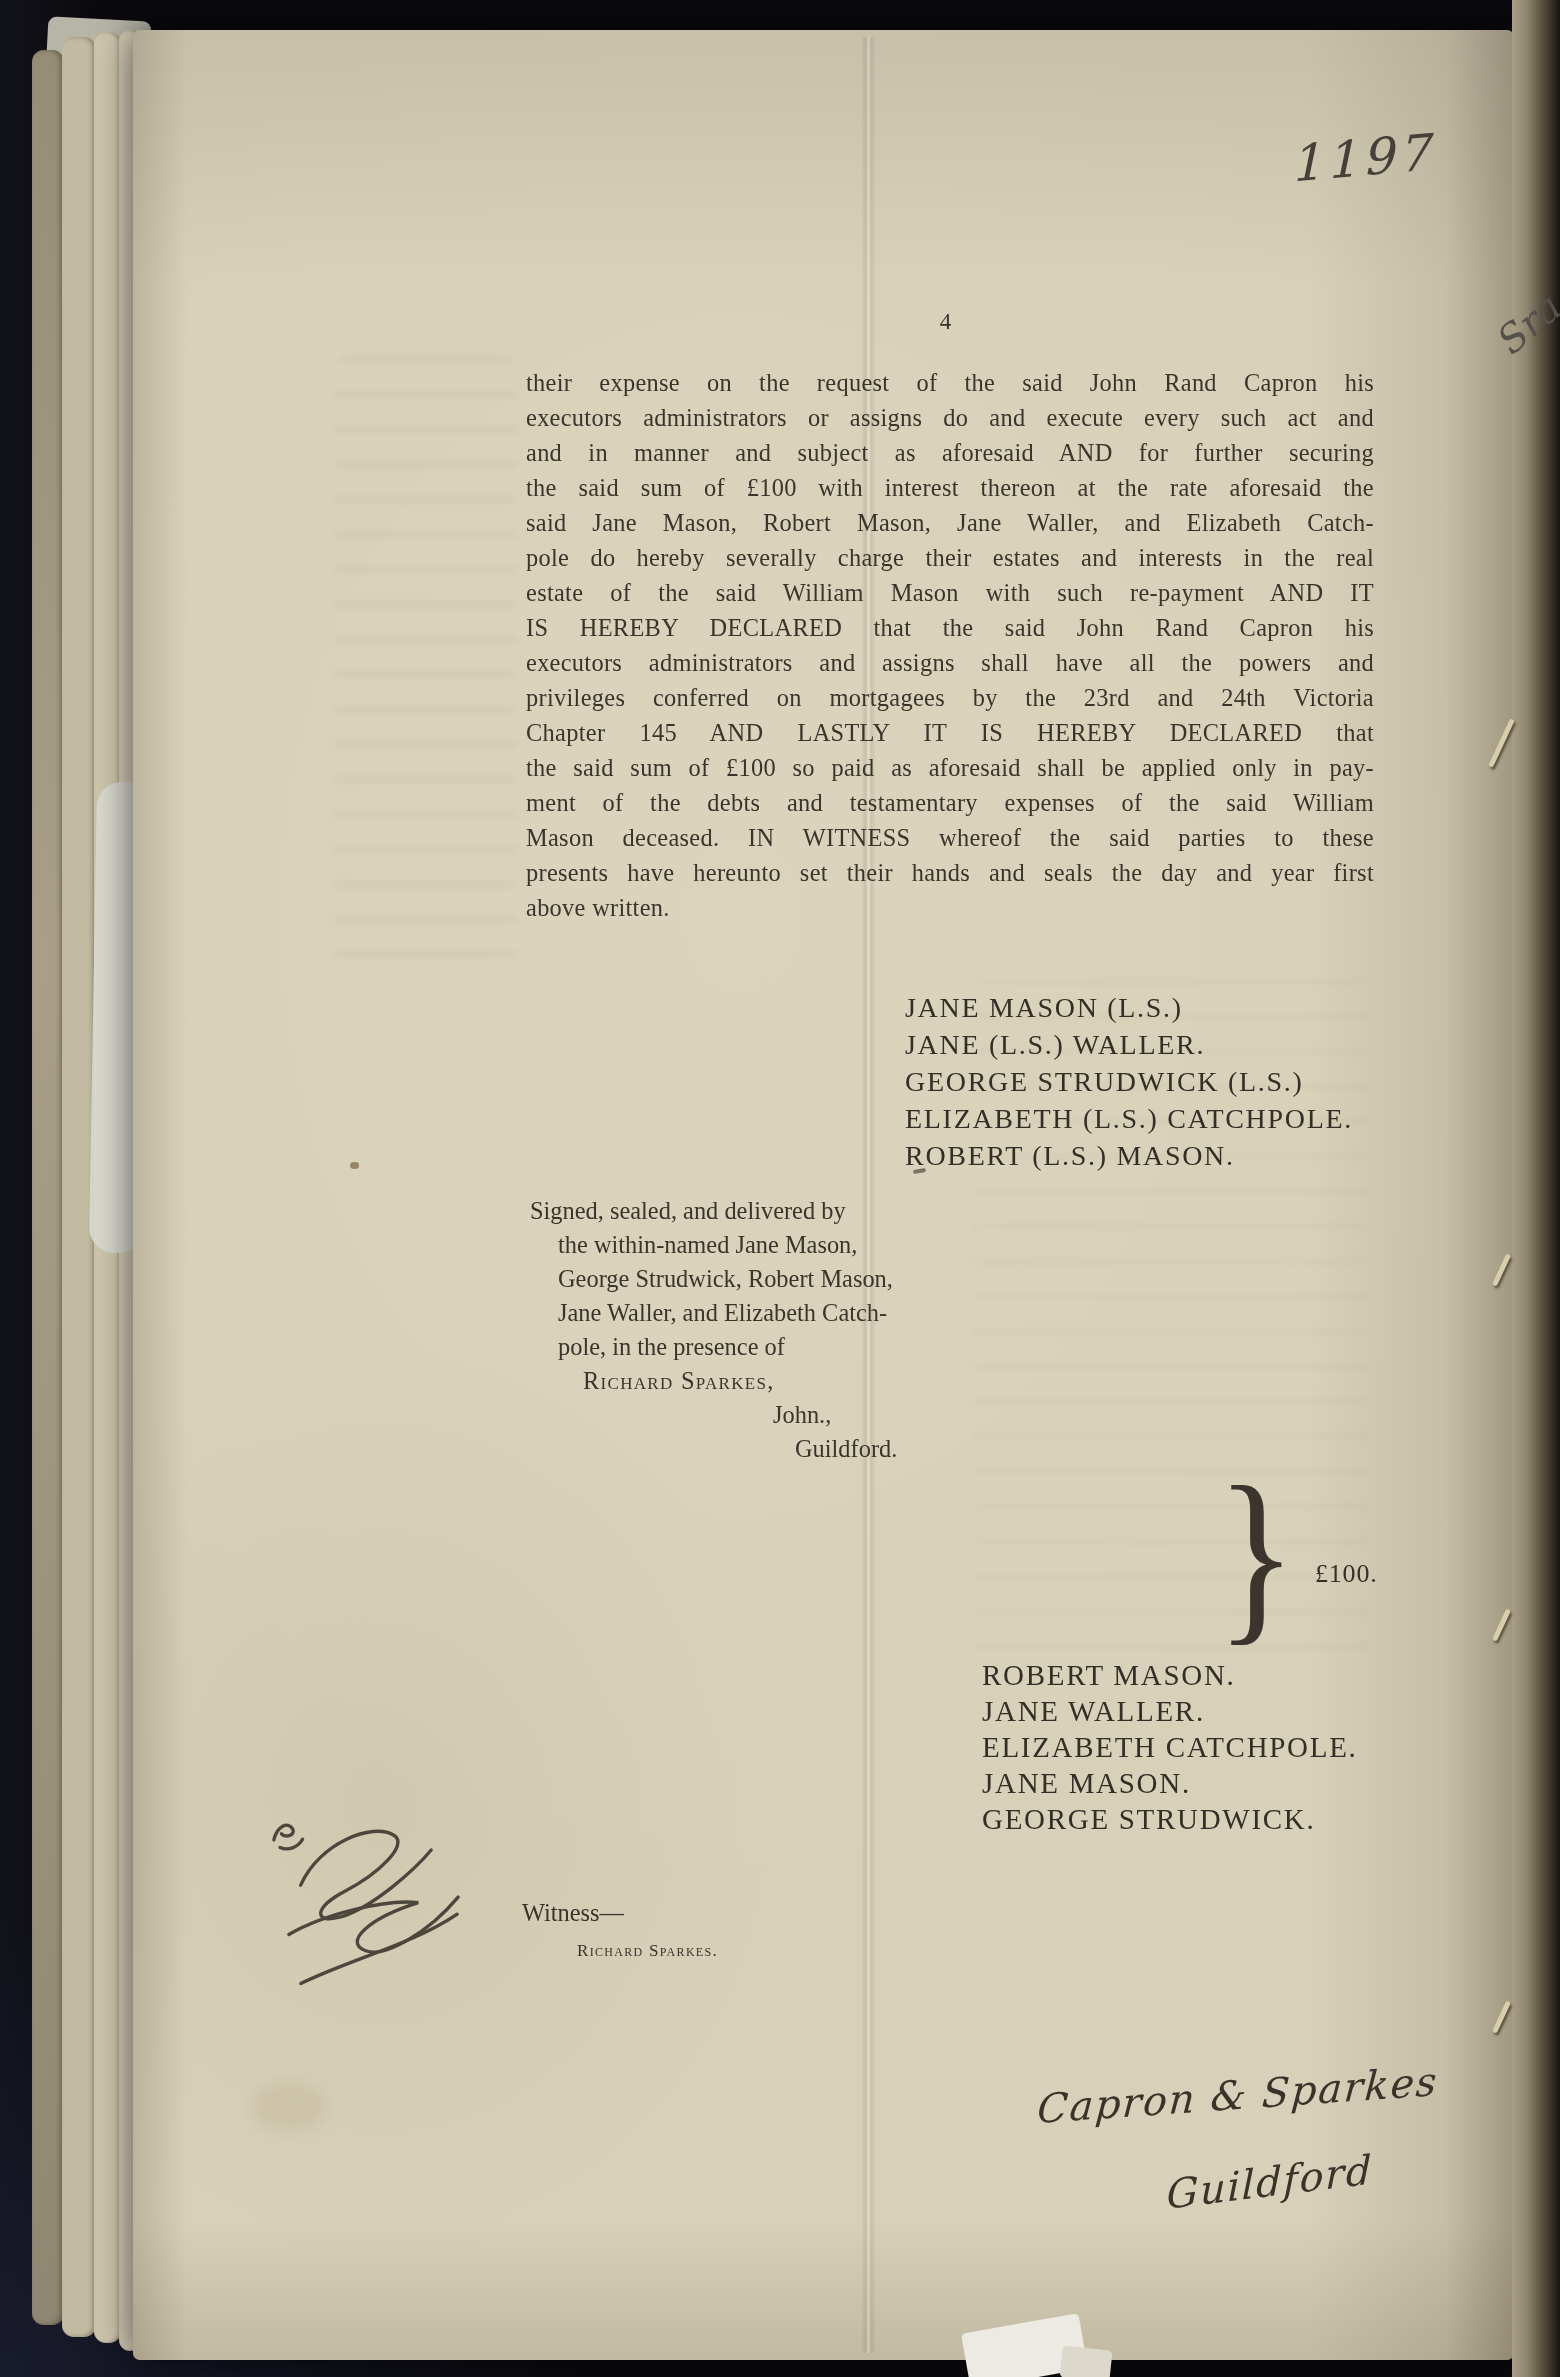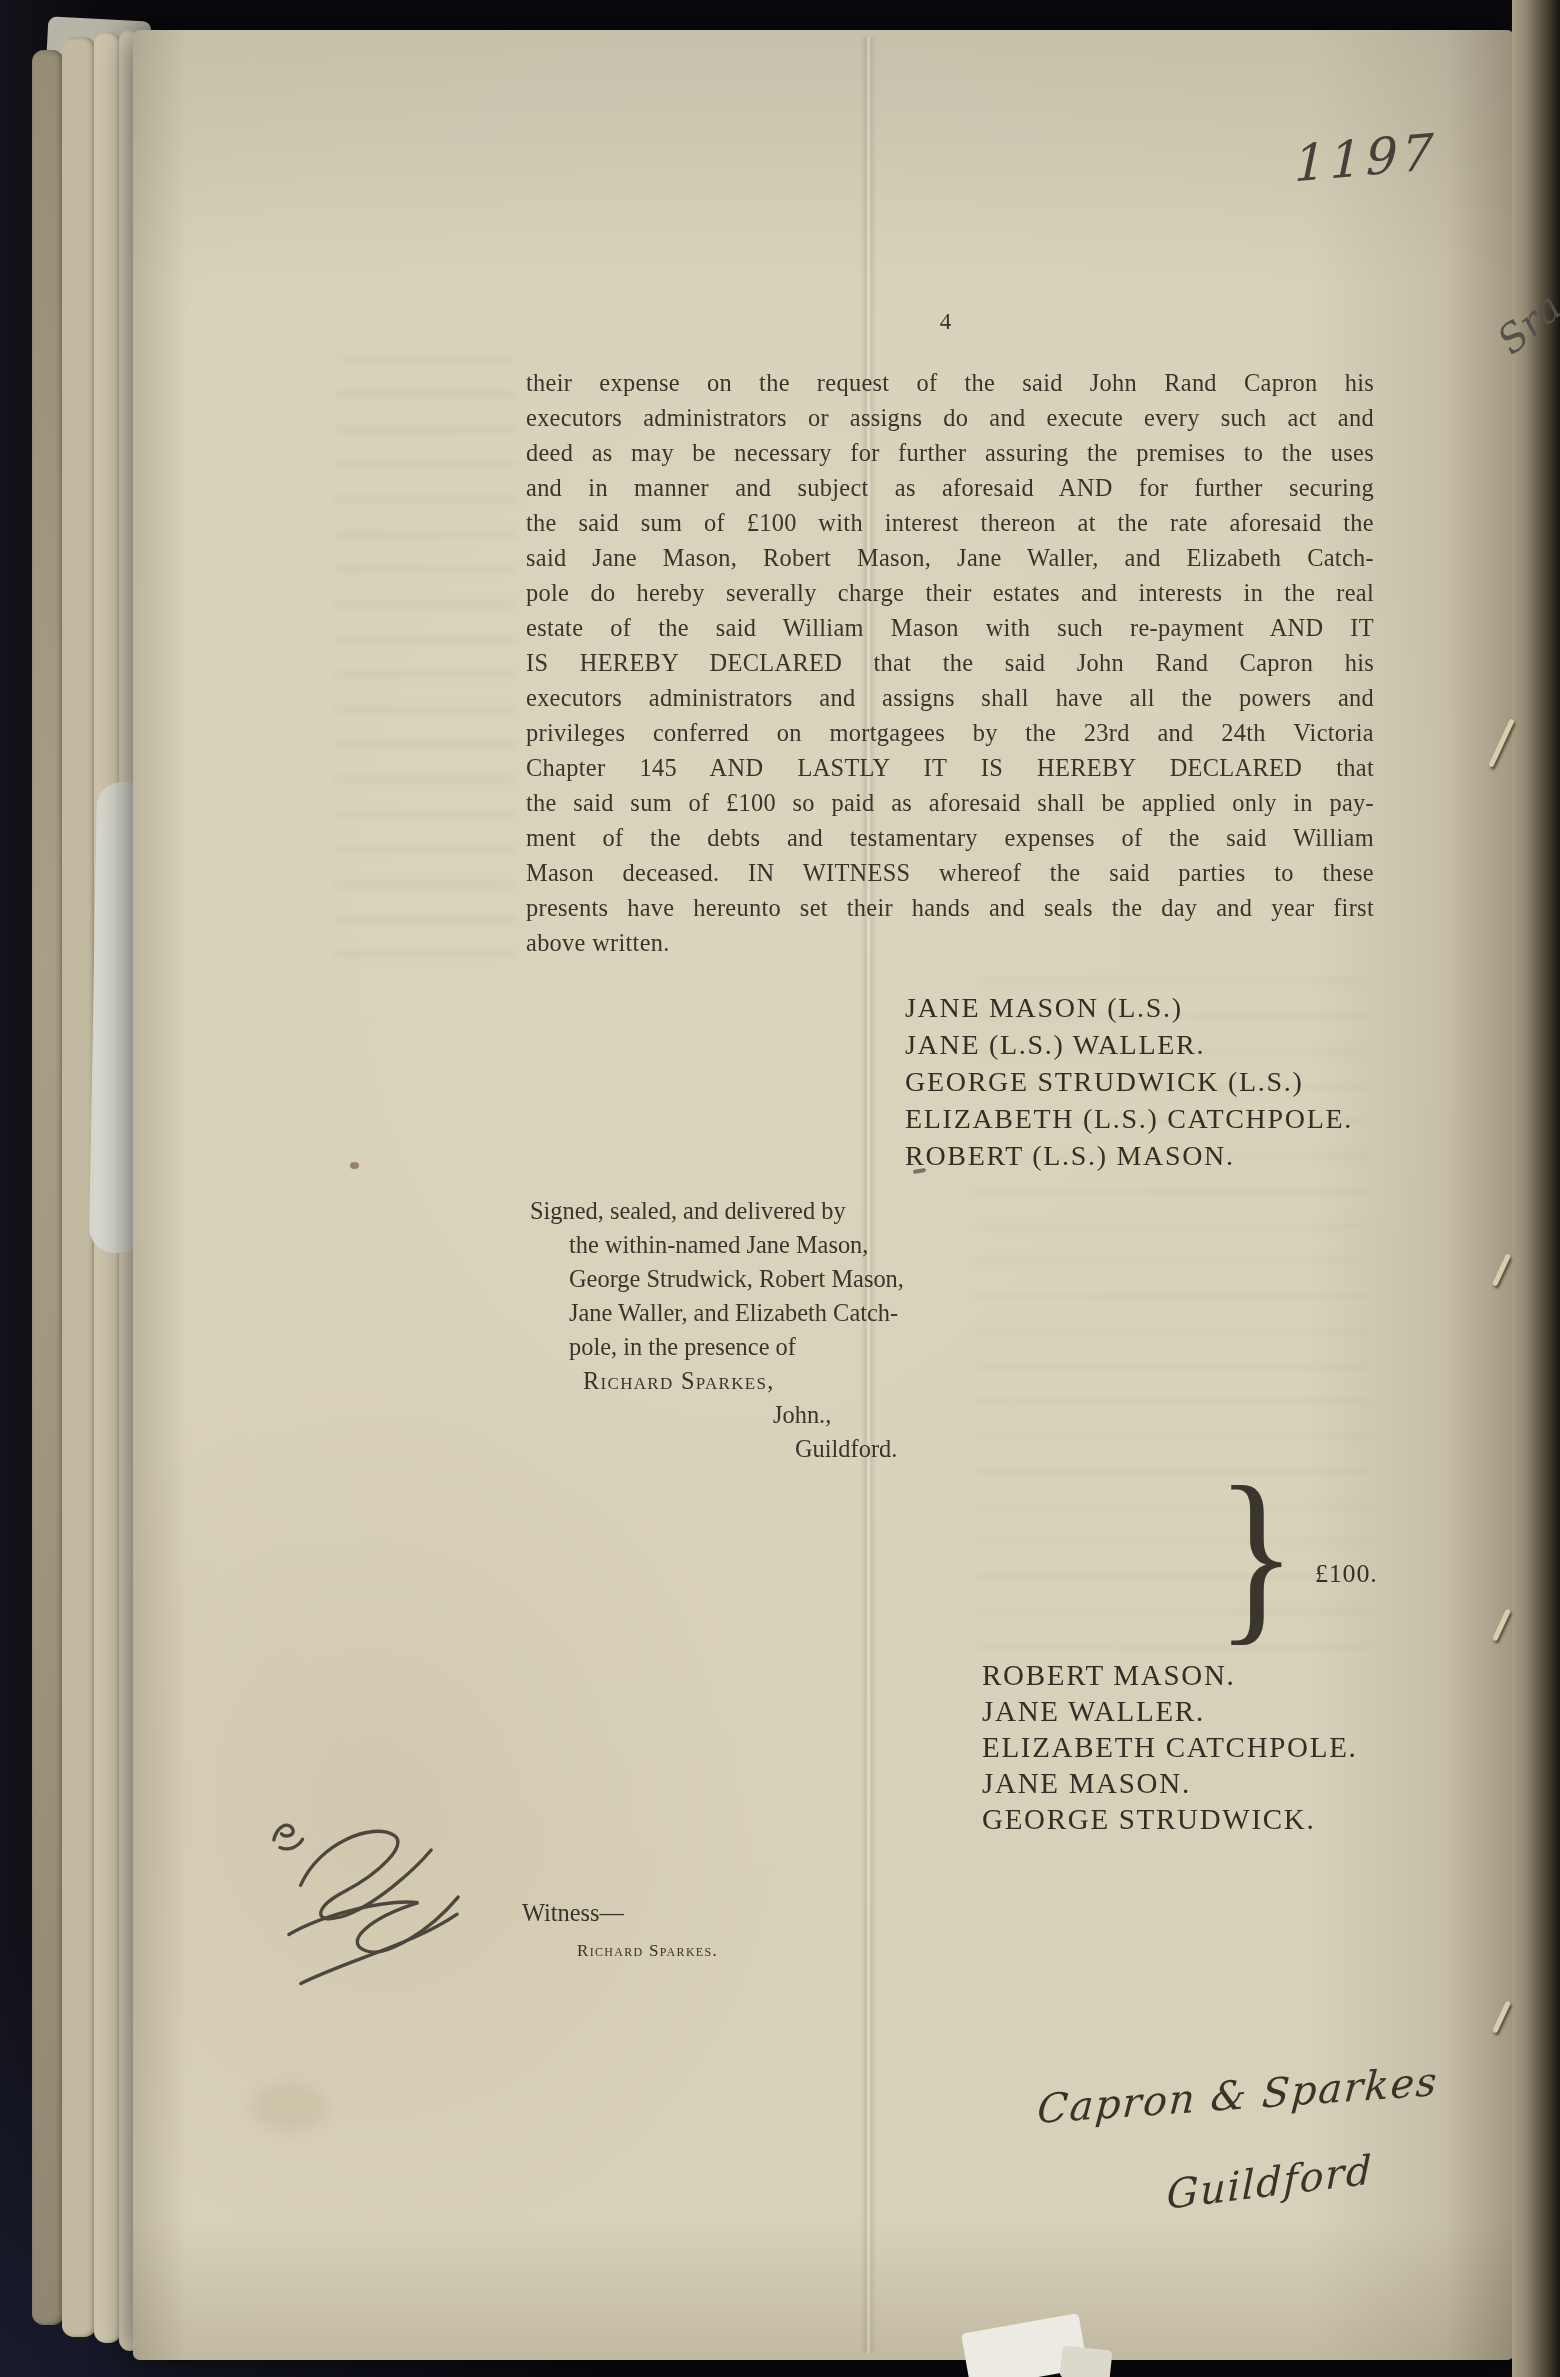--- a/index.html
+++ b/index.html
@@ -77,21 +77,21 @@
     font-size:24.4px; line-height:35px; letter-spacing:0.3px; color:#3a342b; }
   .body-line { text-align:justify; text-align-last:justify; }
   .body-line:last-child { text-align-last:left; }
 
   .sig-list { position:absolute; font-size:28px; letter-spacing:1.7px; line-height:37px; color:#332e26; }
   .sig1 { left:772px; top:959px; }
   .sig2 { left:849px; top:1627px; font-size:29px; line-height:36px; }
 
   .attest { position:absolute; left:389px; top:1164px; width:505px;
     font-size:24.4px; line-height:34px; color:#3a342b; }
-  .attest-line { margin-left:47px; }
+  .attest-line { margin-left:36px; }
   .attest-line:first-child { margin-left:8px; }
   .attest-witness { margin-left:61px; font-variant:small-caps; letter-spacing:1.3px; }
   .attest-solr   { margin-left:251px; }
   .attest-place  { margin-left:273px; }
 
   .receipt-lines { position:absolute; left:389px; top:1472px; width:698px;
     font-size:24.4px; line-height:35px; color:#3a342b; }
   .receipt-line { text-align:justify; text-align-last:justify; }
   .receipt-line:first-child { text-indent:32px; }
   .brace { position:absolute; left:1083px; top:1453px; width:50px;
@@ -137,21 +137,20 @@
     <div class="spot sp2"></div>
     <div class="spot sp3"></div>
 
     <div class="folio hand">1197</div>
 
     <div class="pagenum">4</div>
 
     <div class="body-block">
         <div class="body-line">their expense on the request of the said John Rand Capron his</div>
         <div class="body-line">executors administrators or assigns do and execute every such act and</div>
-        <div class="body-line">deed as may be necessary for further assuring the premises to the uses</div>
         <div class="body-line">and in manner and subject as aforesaid AND for further securing</div>
         <div class="body-line">the said sum of £100 with interest thereon at the rate aforesaid the</div>
         <div class="body-line">said Jane Mason, Robert Mason, Jane Waller, and Elizabeth Catch-</div>
         <div class="body-line">pole do hereby severally charge their estates and interests in the real</div>
         <div class="body-line">estate of the said William Mason with such re-payment AND IT</div>
         <div class="body-line">IS HEREBY DECLARED that the said John Rand Capron his</div>
         <div class="body-line">executors administrators and assigns shall have all the powers and</div>
         <div class="body-line">privileges conferred on mortgagees by the 23rd and 24th Victoria</div>
         <div class="body-line">Chapter 145 AND LASTLY IT IS HEREBY DECLARED that</div>
         <div class="body-line">the said sum of £100 so paid as aforesaid shall be applied only in pay-</div>

